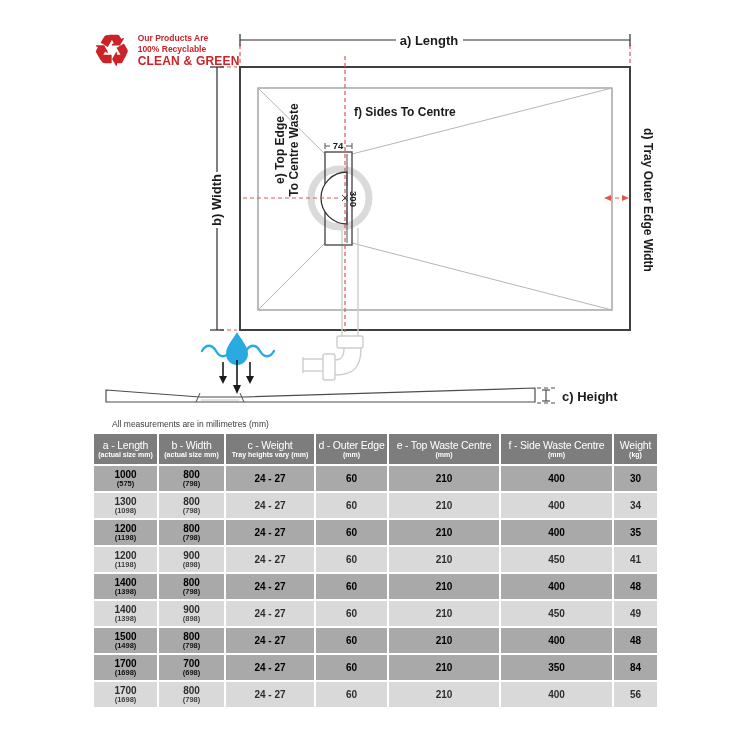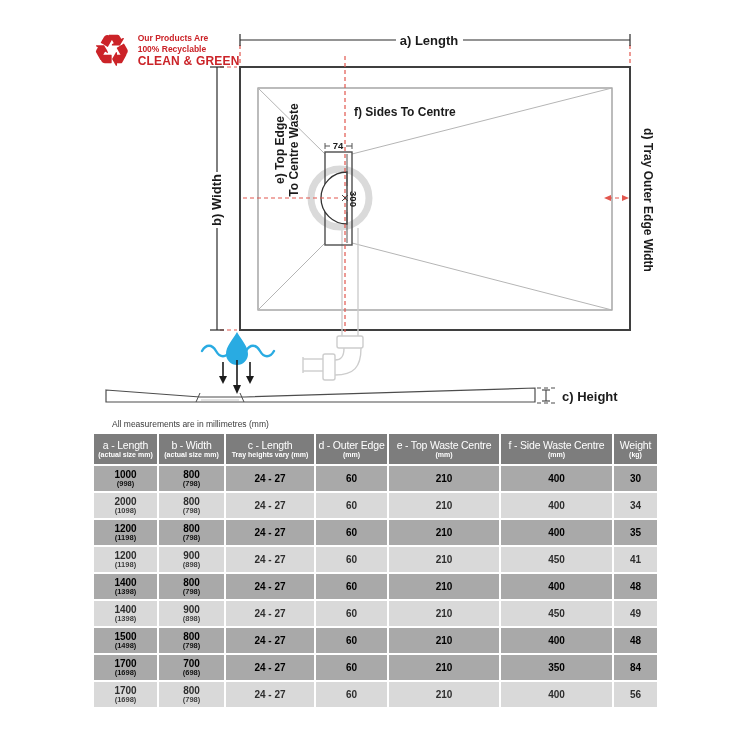--- a/index.html
+++ b/index.html
@@ -174,21 +174,21 @@
       <tr>
         <th>
             <div class="th-main">a - Length</div>
             <div class="th-sub">(actual size mm)</div>
           </th>
         <th>
             <div class="th-main">b - Width</div>
             <div class="th-sub">(actual size mm)</div>
           </th>
         <th>
-            <div class="th-main">c - Length</div>
+            <div class="th-main">c - Weight</div>
             <div class="th-sub">Tray heights vary (mm)</div>
           </th>
         <th>
             <div class="th-main">d - Outer Edge</div>
             <div class="th-sub">(mm)</div>
           </th>
         <th>
             <div class="th-main">e - Top Waste Centre</div>
             <div class="th-sub">(mm)</div>
           </th>
@@ -199,35 +199,35 @@
         <th>
             <div class="th-main">Weight</div>
             <div class="th-sub">(kg)</div>
           </th>
       </tr>
     </thead>
     <tbody>
       <tr class="dark">
         <td>
             <div>1000</div>
-            <div class="cell-sub">(998)</div>
+            <div class="cell-sub">(575)</div>
           </td>
         <td>
             <div>800</div>
             <div class="cell-sub">(798)</div>
           </td>
         <td>24 - 27</td>
         <td>60</td>
         <td>210</td>
         <td>400</td>
         <td>30</td>
       </tr>
       <tr class="light">
         <td>
-            <div>2000</div>
+            <div>1300</div>
             <div class="cell-sub">(1098)</div>
           </td>
         <td>
             <div>800</div>
             <div class="cell-sub">(798)</div>
           </td>
         <td>24 - 27</td>
         <td>60</td>
         <td>210</td>
         <td>400</td>

